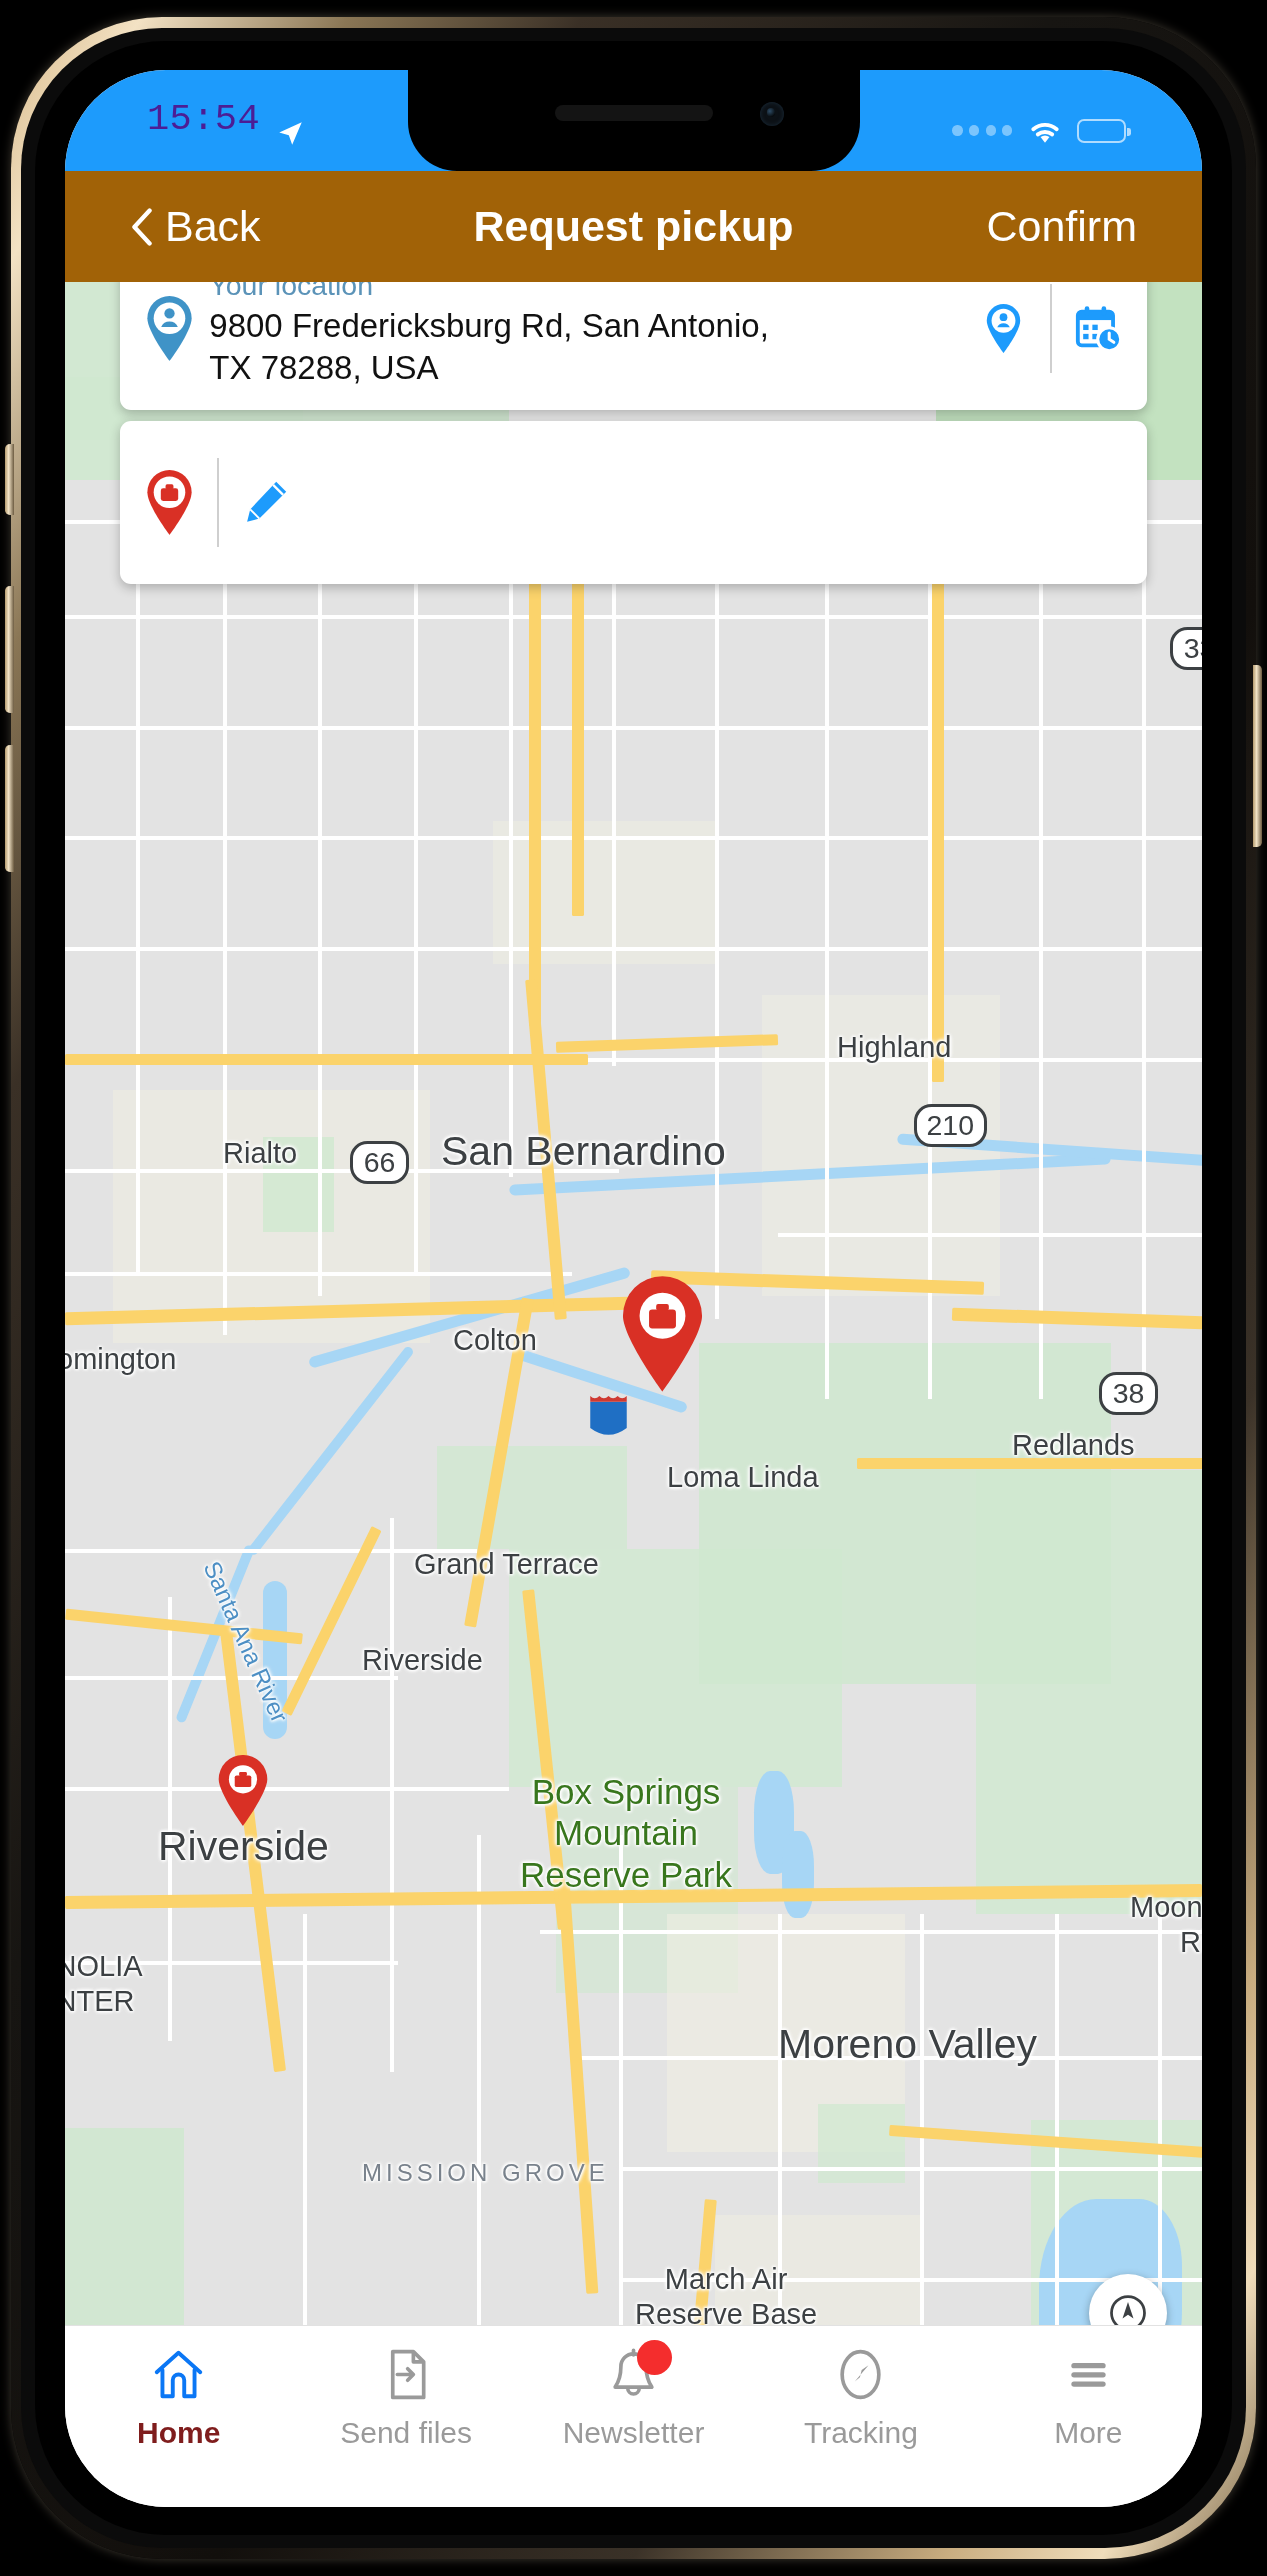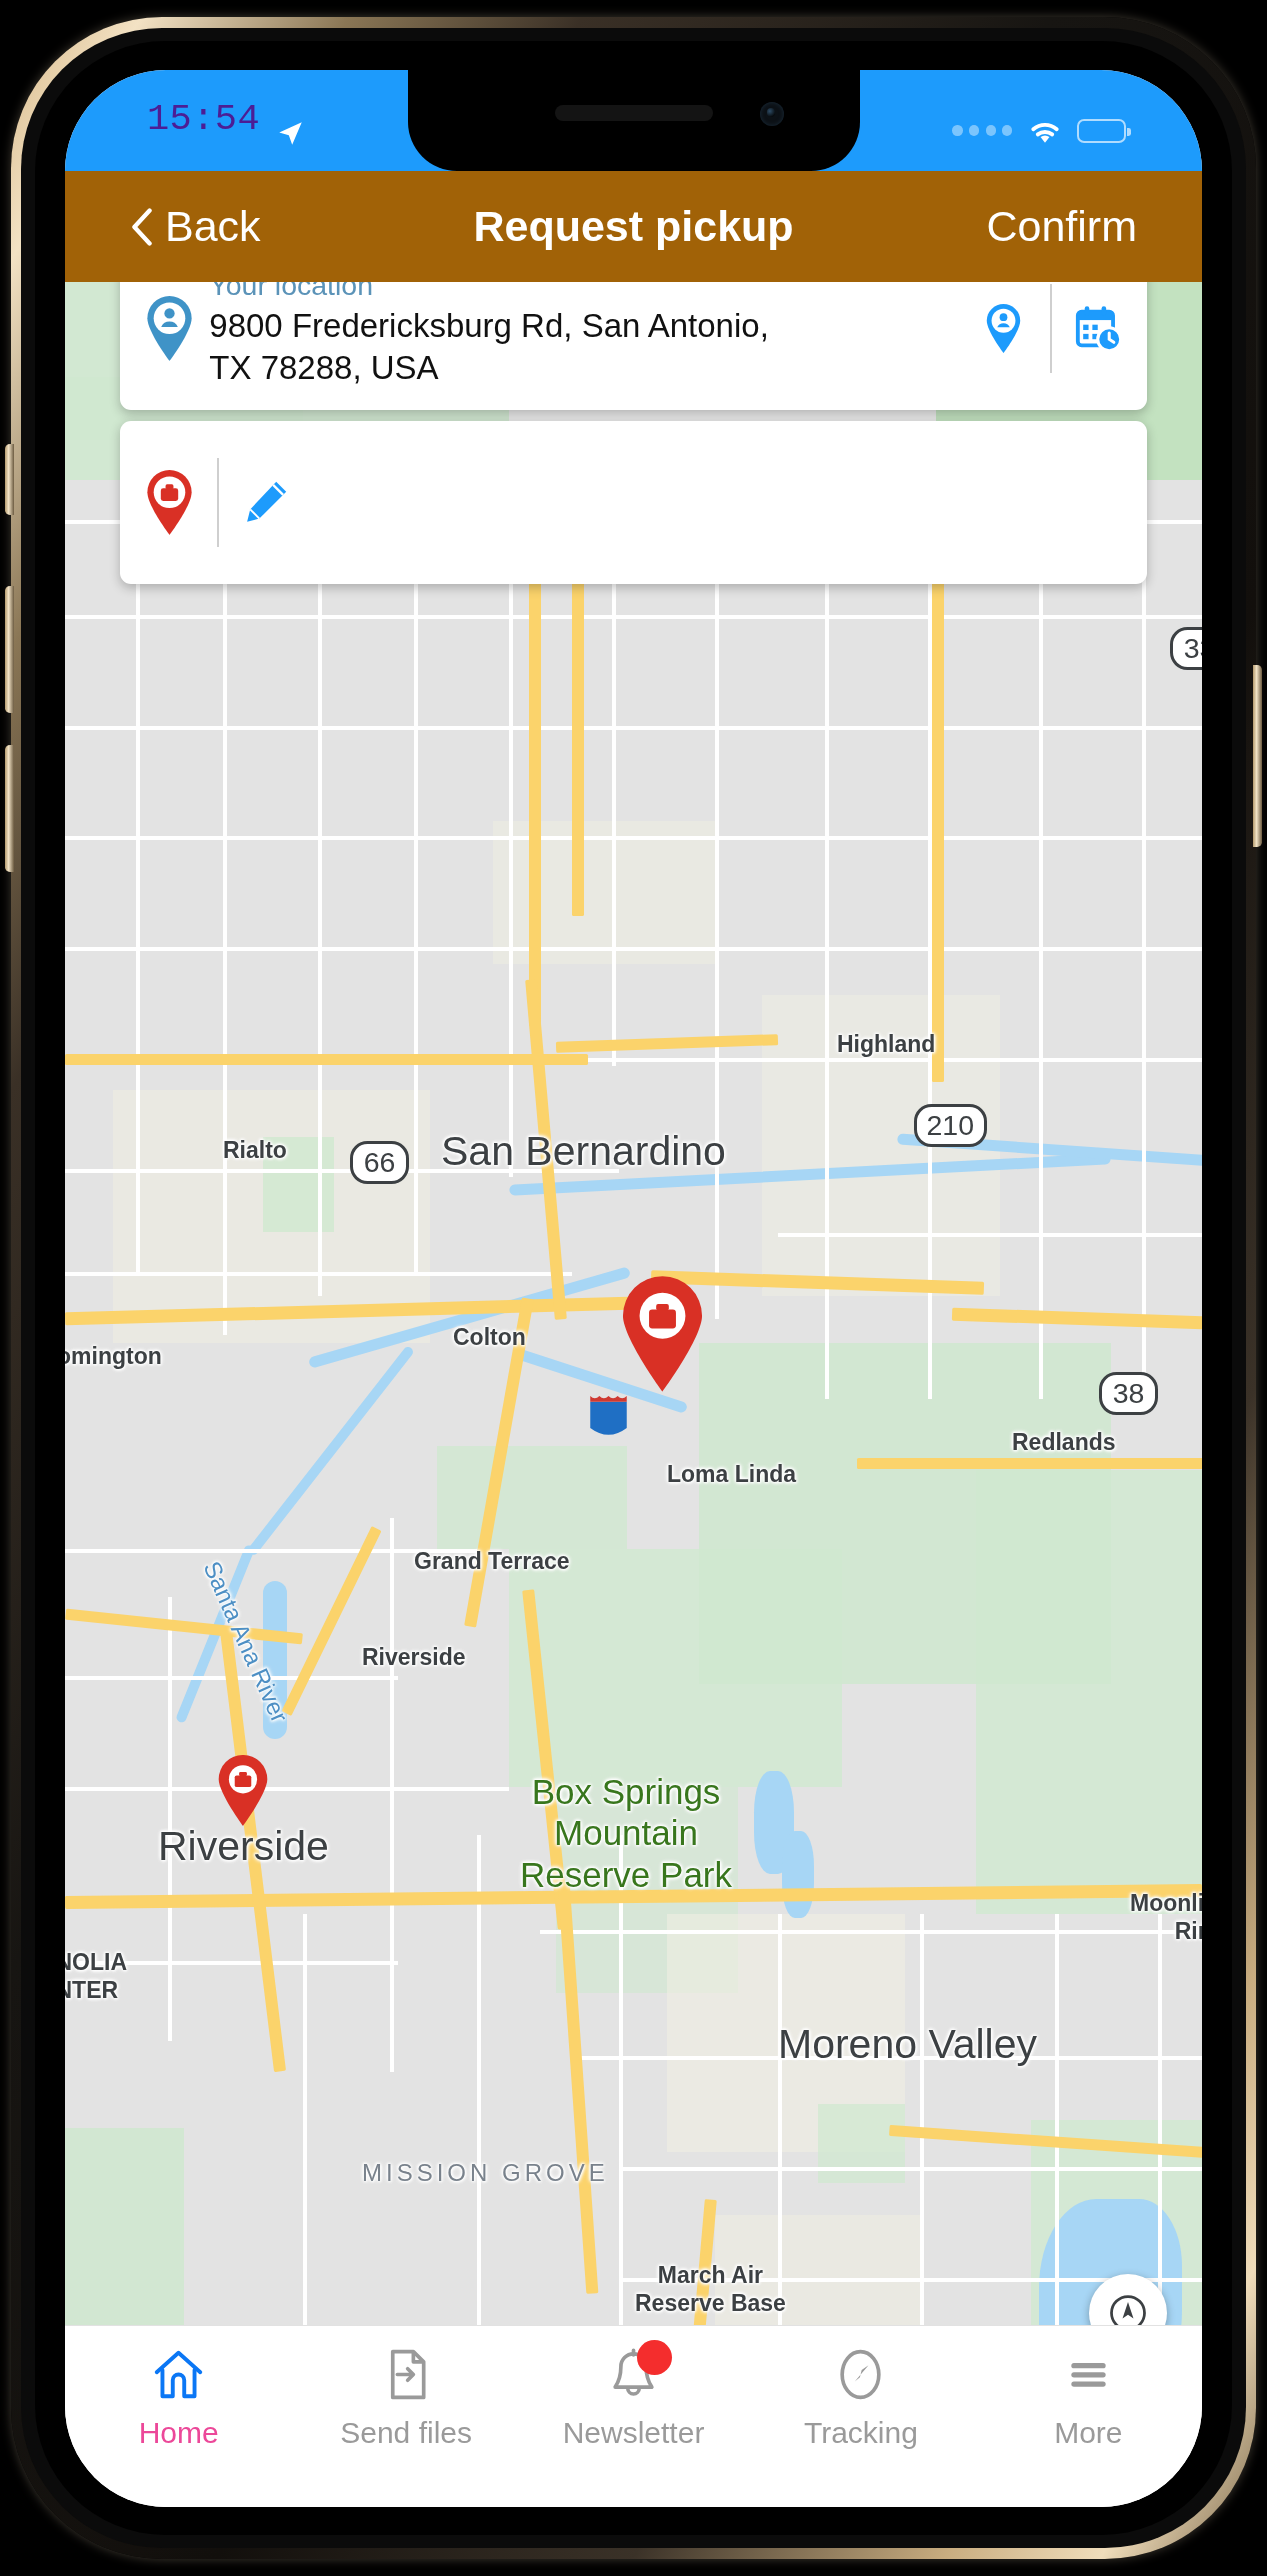--- a/index.html
+++ b/index.html
@@ -152,21 +152,21 @@
   .hwy    { position: absolute; background: #fbd36b; border-radius: 1.6px; }
   .hwy-v  { position: absolute; background: #fbd36b; border-radius: 1.6px; }
   .river  { position: absolute; background: #a7d6f5; border-radius: 6.3px; }
 
   .maplabel {
     position: absolute; color: #3c4043;
     font-family: "Liberation Sans", sans-serif;
     text-shadow: 0 0 4.8px #fff, 0 0 4.8px #fff, 0 0 3.2px #fff, 0.8px 0.8px 2.4px #fff, -0.8px -0.8px 2.4px #fff;
     white-space: nowrap; pointer-events: none;
   }
-  .lbl-city    { font-size: 23px; font-weight: bold; }
+  .lbl-city    { font-size: 29px; }
   .lbl-big     { font-size: 41px; }
   .lbl-park    { font-size: 35px; color: #38761d; text-align: center; line-height: 1.18; }
   .lbl-area    { font-size: 24px; color: #79828c; letter-spacing: 4px; }
   .lbl-river   { font-size: 24px; color: #4d8fc4; }
 
   .shield {
     position: absolute; background: #fff; border: 3.2px solid #3c4043;
     border-radius: 17.4px; color: #3c4043; font-size: 28.5px; font-weight: 400;
     display: flex; align-items: center; justify-content: center;
     padding: 2.4px 9.5px; min-width: 59px; height: 43px;
@@ -217,21 +217,21 @@
     background: #fff; border-top: 0.8px solid #e2e2e2;
     display: flex; z-index: 45;
   }
   .tab {
     flex: 1 1 0; display: flex; flex-direction: column;
     align-items: center; justify-content: flex-start;
     padding-top: 20.6px; cursor: pointer; position: relative;
   }
   .tab-ic { width: 55px; height: 55px; display:block; }
   .tab-lbl { margin-top: 14.3px; font-size: 30px; color: #9a9a9a; }
-  .tab.active .tab-lbl { color: #ec4899; font-weight: 400; }
+  .tab.active .tab-lbl { color: #7f1d1d; font-weight: 700; }
   .badge {
     position: absolute; width: 35px; height: 35px; border-radius: 50%;
     background: #f42d2d; top: 14.3px; left: 50%; margin-left: 3.2px;
   }
   #home-indicator {
     position: absolute; left: 50%; transform: translateX(-50%);
     bottom: 11px; width: 238px; height: 8px; border-radius: 4px;
     background: rgba(0,0,0,0); 
   }
 </style>

